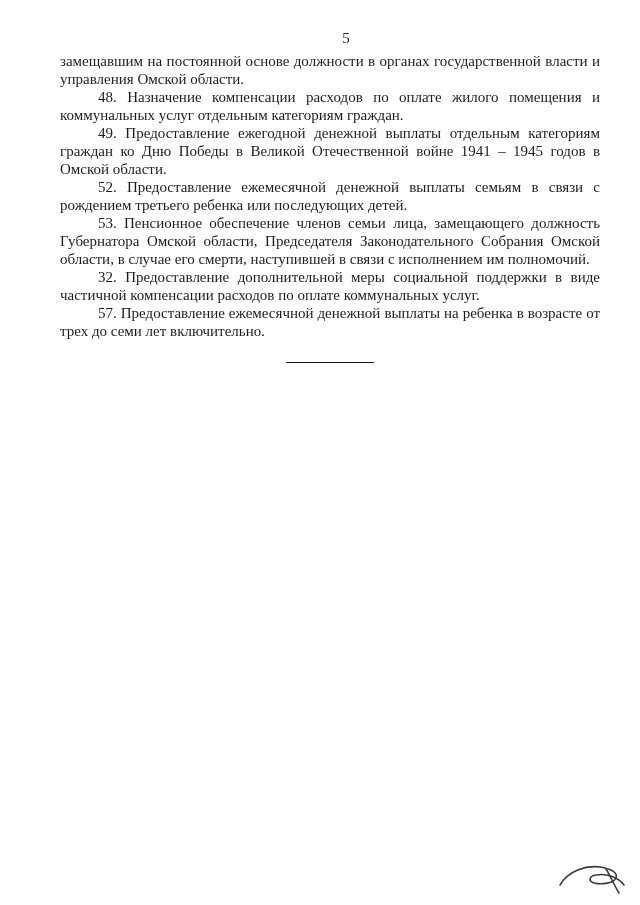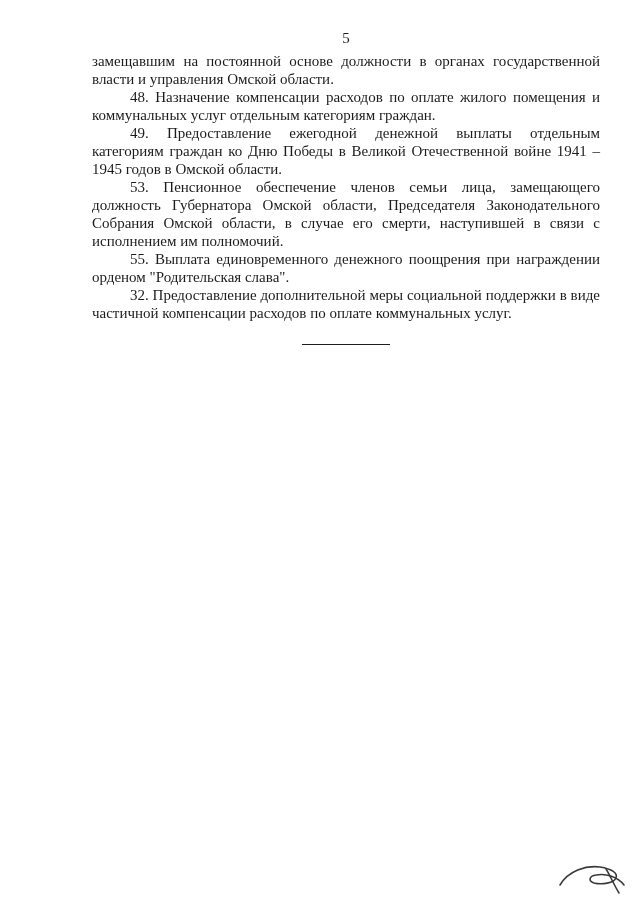--- a/index.html
+++ b/index.html
@@ -17,21 +17,21 @@
     overflow: hidden;
   }
   .page-number {
     margin: 0;
     padding: 30px 40px 0 92px;
     text-align: center;
     font-size: 15px;
     line-height: 16px;
   }
   .content {
-    padding: 6px 40px 0 92px;
+    padding: 6px 40px 0 60px;
     font-size: 15px;
     line-height: 18px;
     text-align: justify;
   }
   .para {
     margin: 0;
     text-indent: 0;
   }
   .para.indent {
     text-indent: 38px;
@@ -60,23 +60,24 @@
 <body>
 
 <div class="page">
 
   <div class="page-number">5</div>
 
   <div class="content">
     <p class="para">замещавшим на постоянной основе должности в органах государственной власти и управления Омской области.</p>
     <p class="para indent">48. Назначение компенсации расходов по оплате жилого помещения и коммунальных услуг отдельным категориям граждан.</p>
     <p class="para indent">49. Предоставление ежегодной денежной выплаты отдельным категориям граждан ко Дню Победы в Великой Отечественной войне 1941 – 1945 годов в Омской области.</p>
+    <p class="para indent">52. Предоставление ежемесячной денежной выплаты семьям в связи с рождением третьего ребенка или последующих детей.</p>
     <p class="para indent">53. Пенсионное обеспечение членов семьи лица, замещающего должность Губернатора Омской области, Председателя Законодательного Собрания Омской области, в случае его смерти, наступившей в связи с исполнением им полномочий.</p>
-    <p class="para indent">55. Выплата единовременного денежного поощрения при награждении орденом "Родительская слава".</p>
     <p class="para indent">32. Предоставление дополнительной меры социальной поддержки в виде частичной компенсации расходов по оплате коммунальных услуг.</p>
+    <p class="para indent">57. Предоставление ежемесячной денежной выплаты на ребенка в возрасте от трех до семи лет включительно.</p>
 
     <div class="separator"></div>
   </div>
 
   <svg class="signature" viewBox="0 0 72 38" aria-hidden="true">
     <path d="M4,26 C12,12 30,6 44,8 C56,10 62,14 60,19 C58,24 46,26 38,24 C32,22 33,17 40,16 C50,14 62,18 68,26"></path>
     <path d="M50,10 C54,16 58,26 63,34"></path>
   </svg>
 
 </div>

